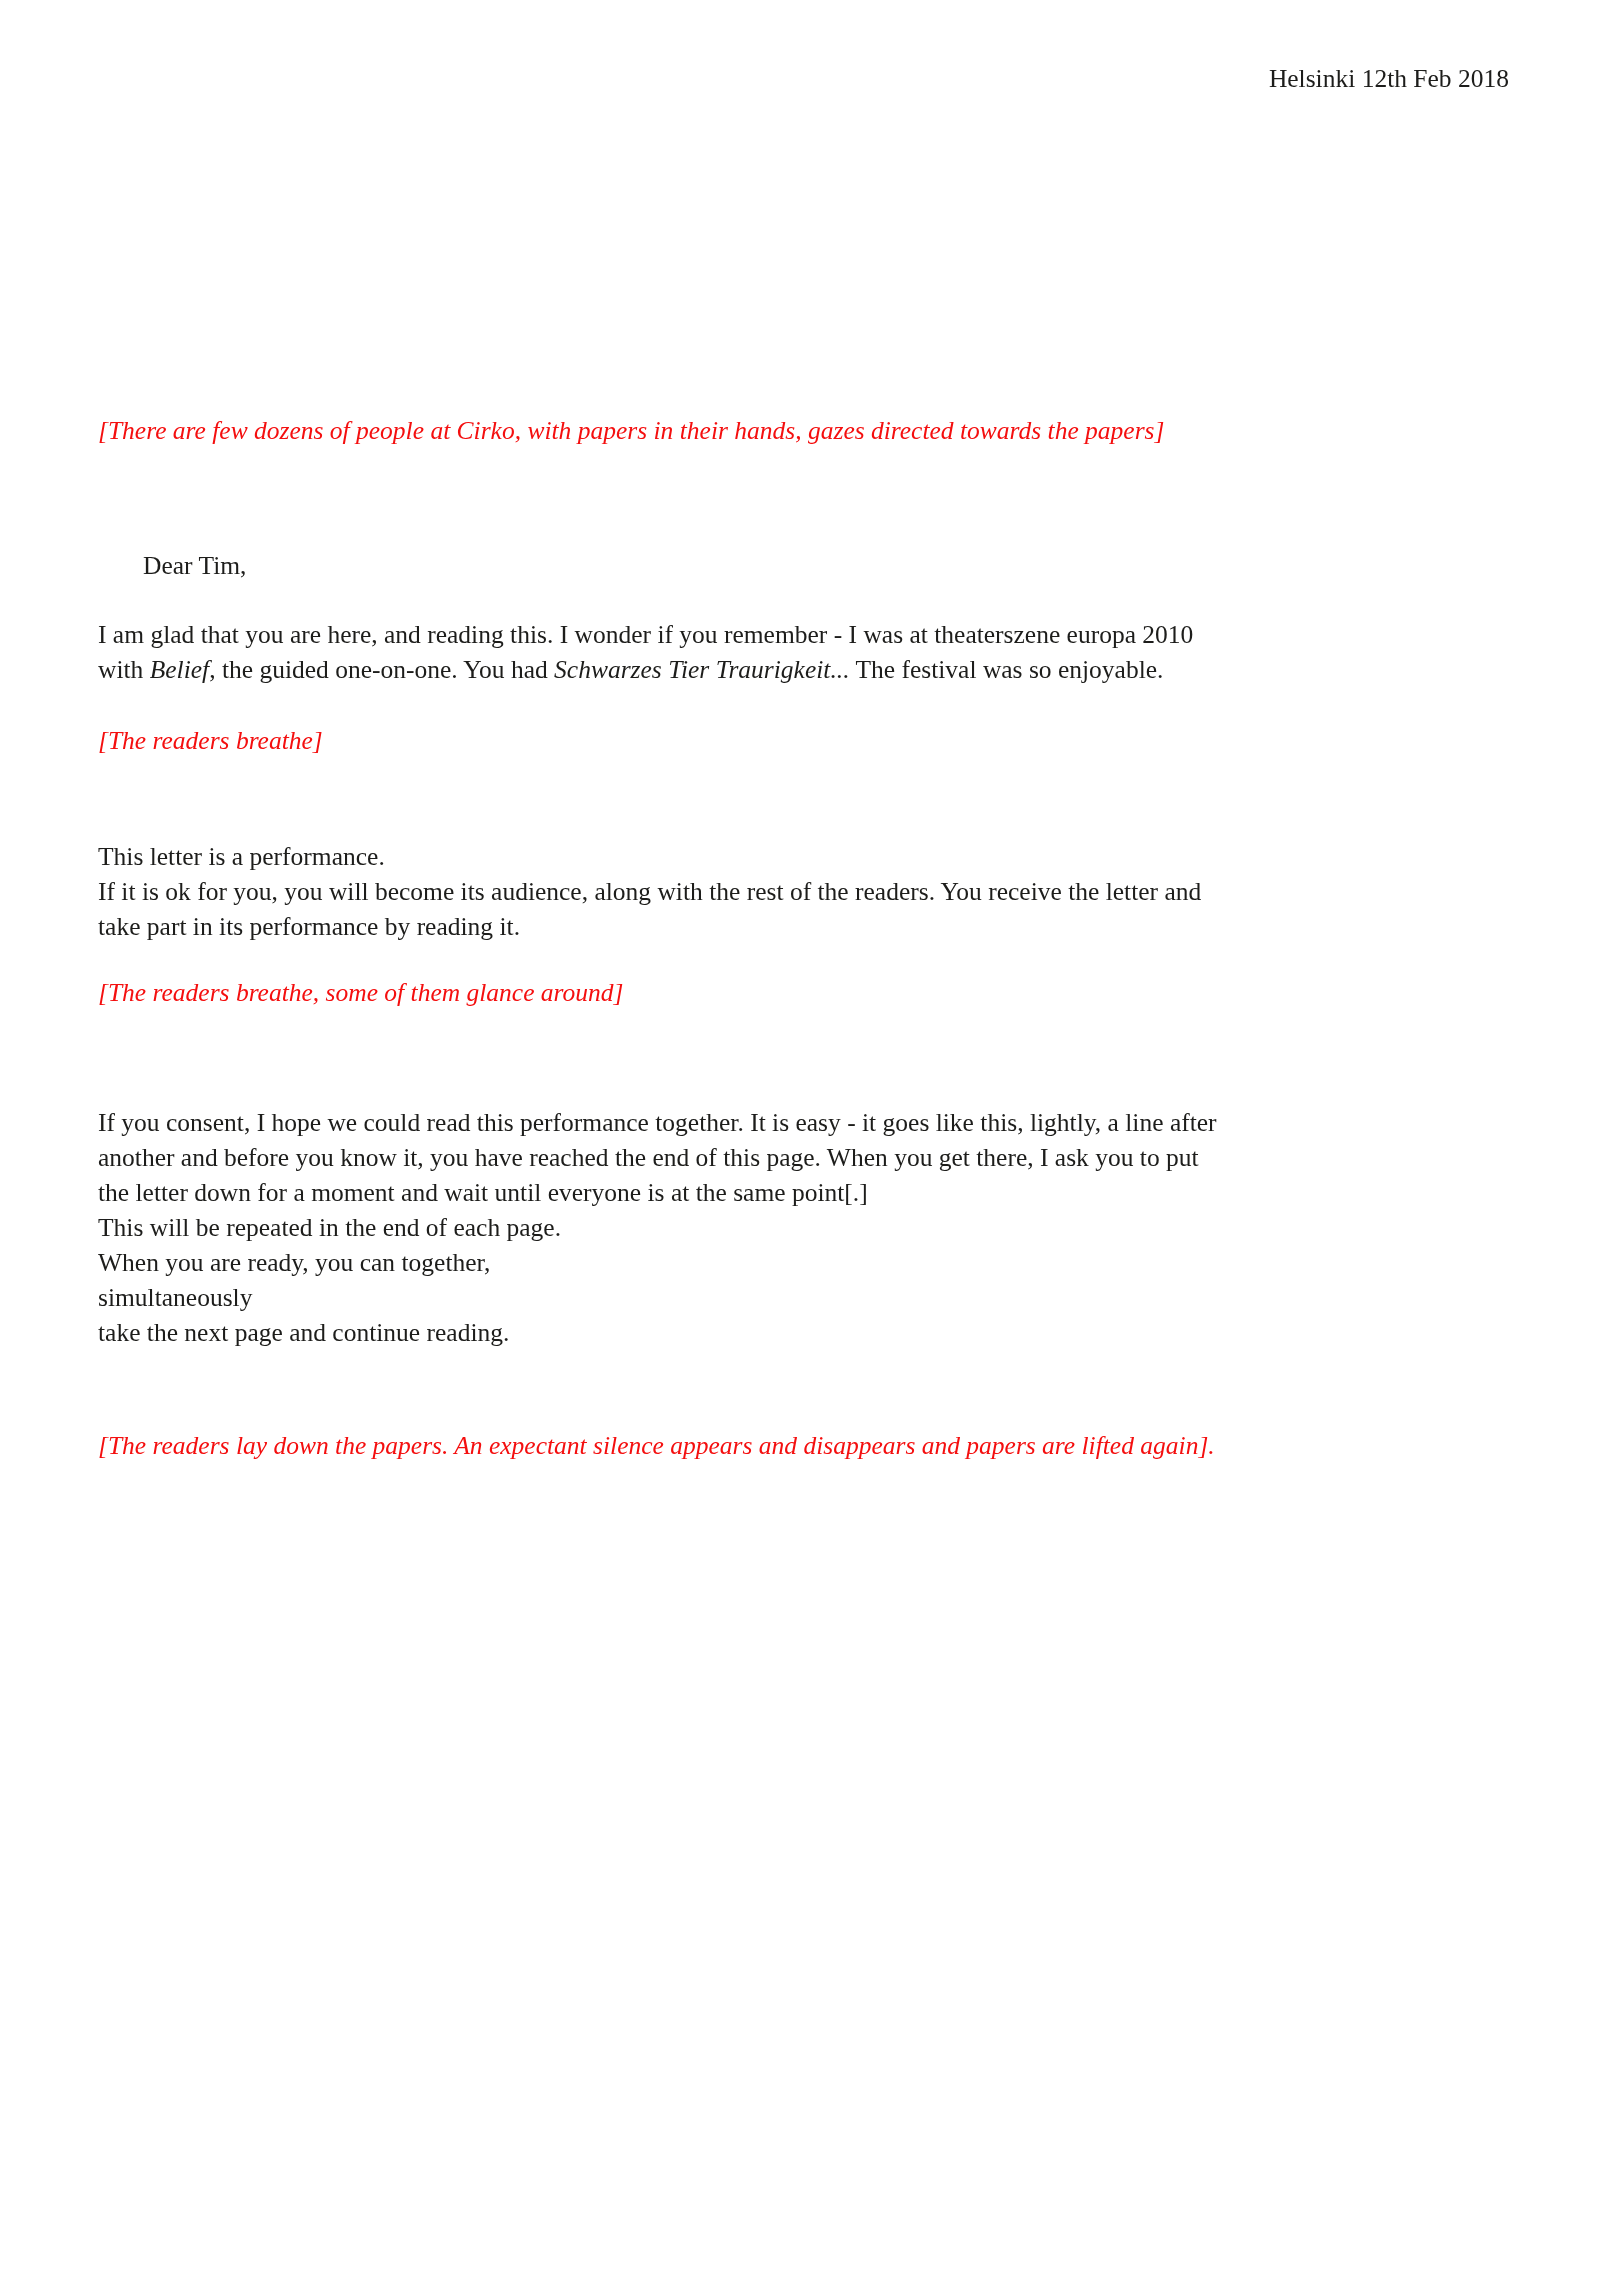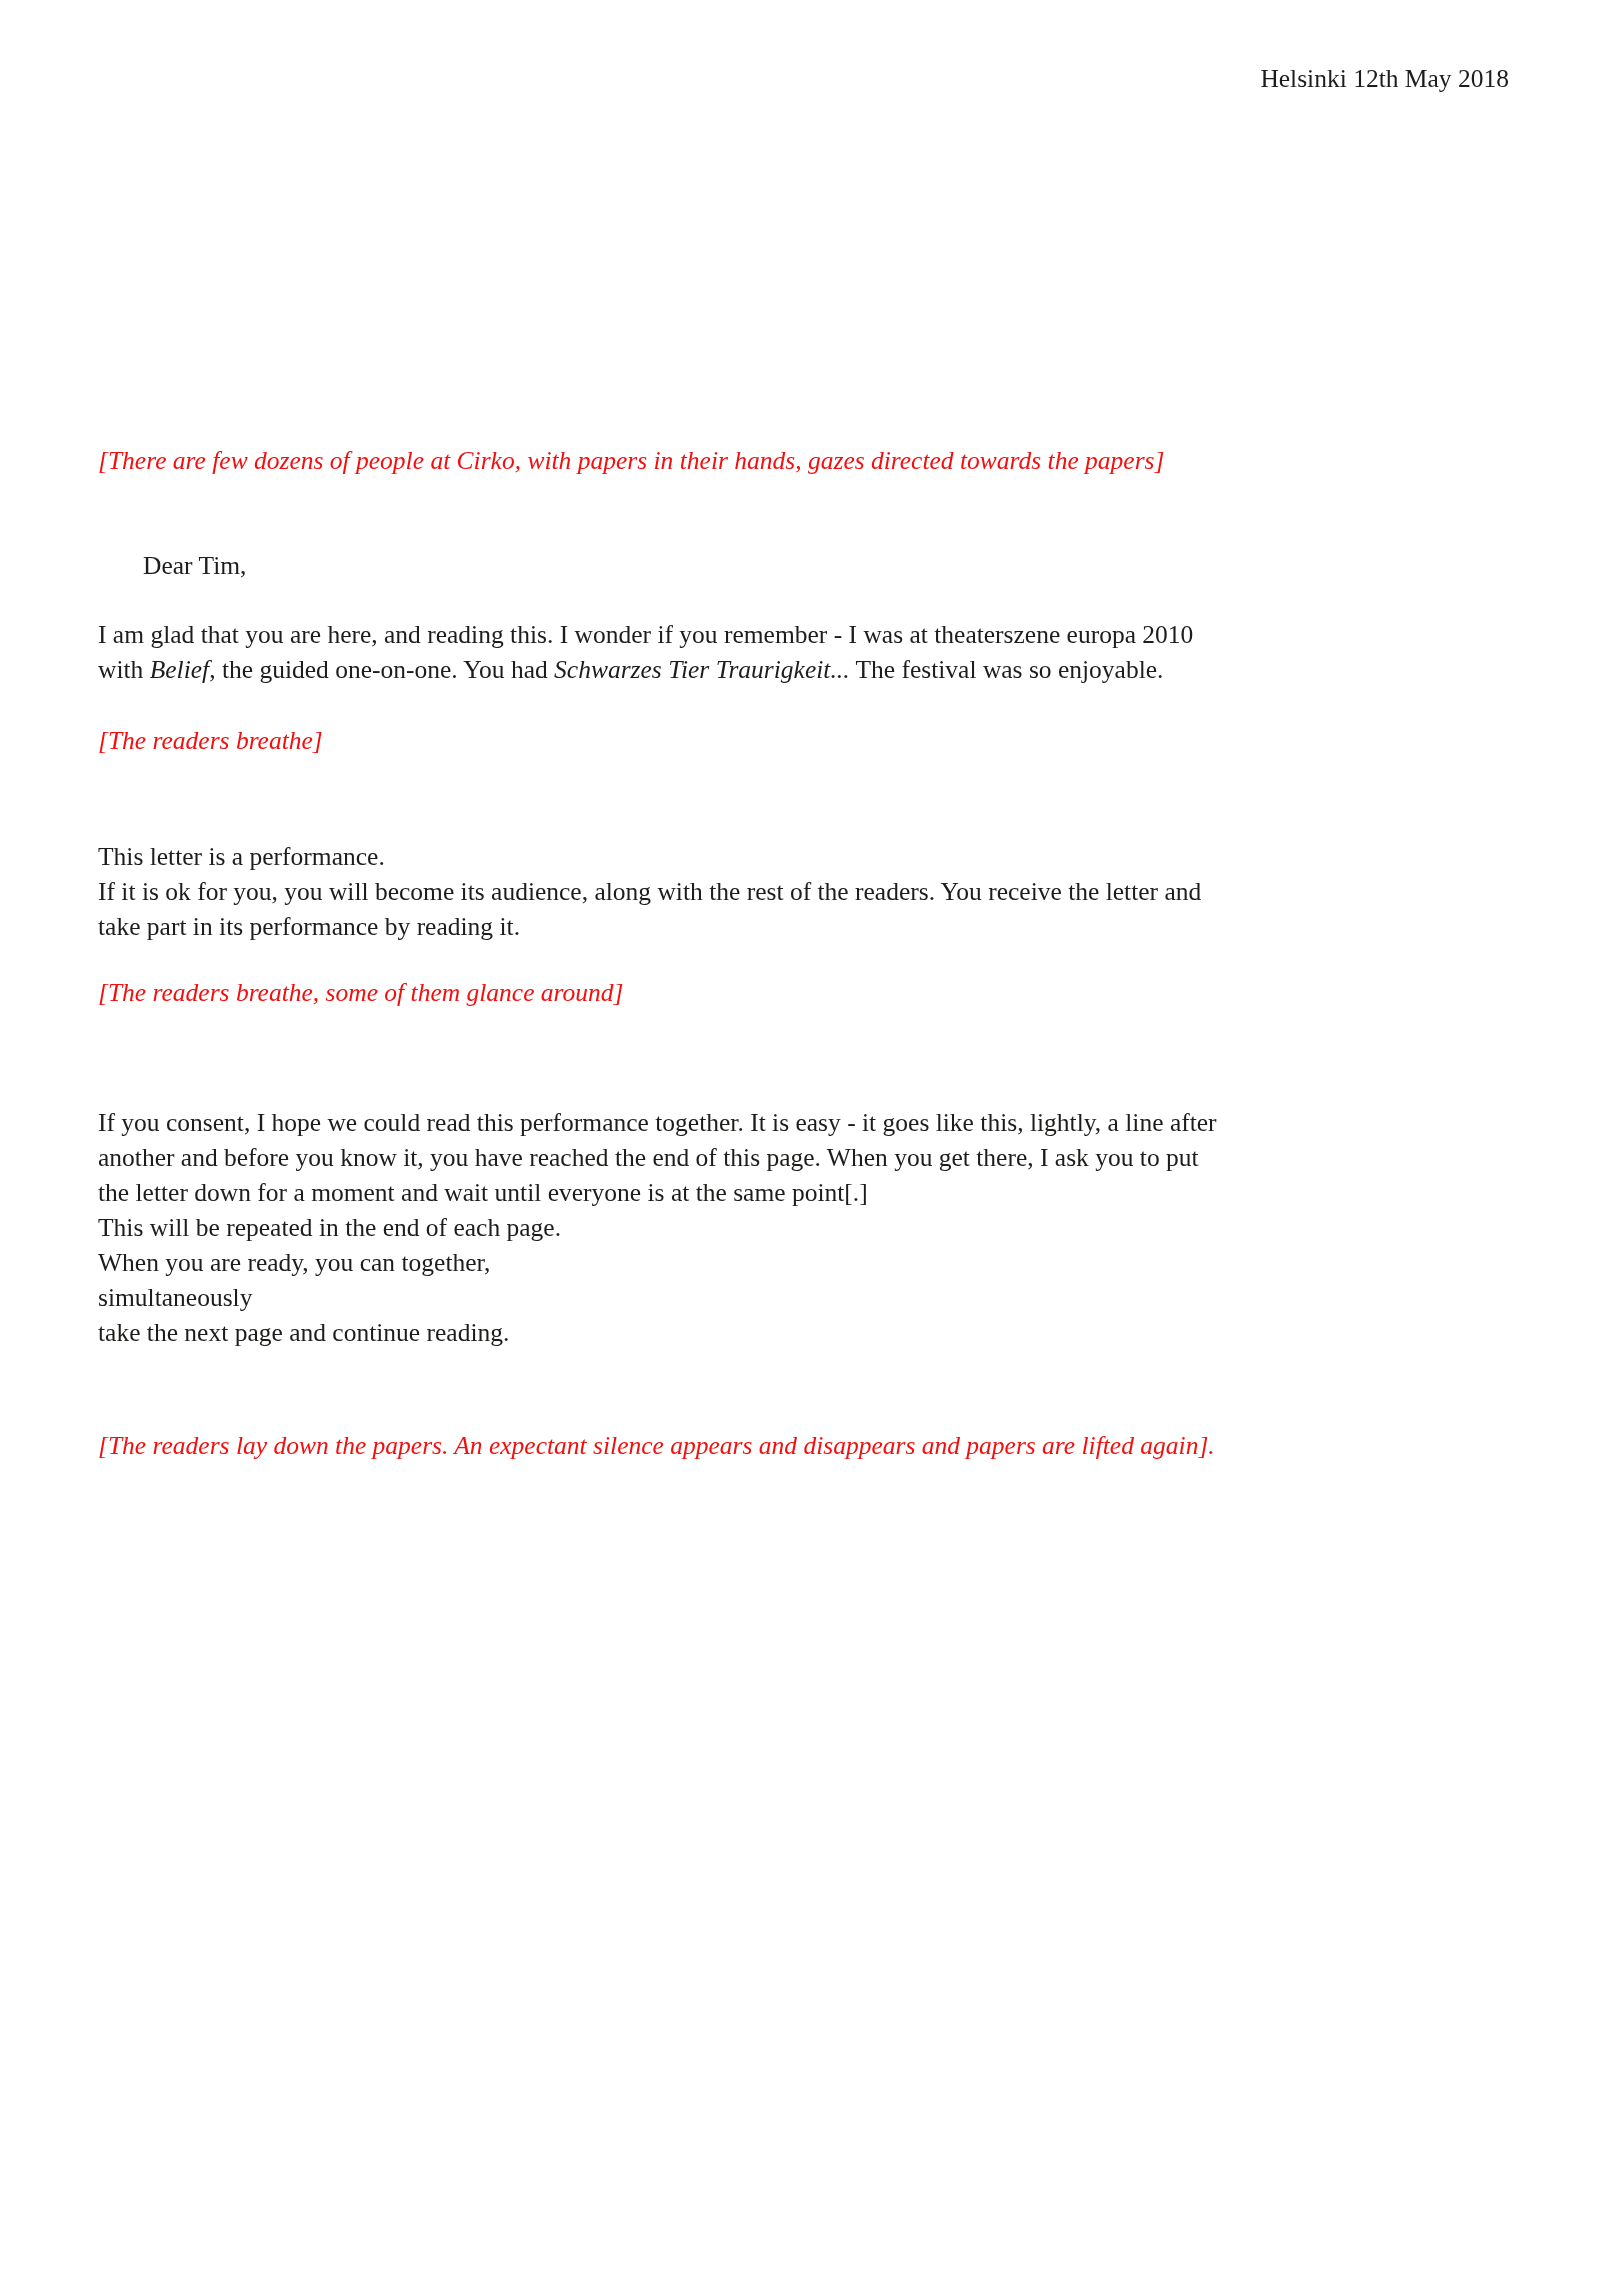--- a/index.html
+++ b/index.html
@@ -35,35 +35,35 @@
     width: auto;
     text-align: right;
   }
   .stage {
     color: #f40f0f;
     font-style: italic;
   }
   .italic {
     font-style: italic;
   }
-  .top-red1   { top: 443px; }
+  .top-red1   { top: 413px; }
   .top-salut  { top: 548px; margin-left: 45px; }
   .top-para1  { top: 617px; }
   .top-red2   { top: 723px; }
   .top-para2  { top: 811px; margin-top: 28px; }
   .top-red3   { top: 975px; }
   .top-para3  { top: 1105px; }
   .top-red4   { top: 1428px; }
 </style>
 </head>
 <body>
 
 <div class="page">
 
-  <div class="block date">Helsinki 12th May 2018</div>
+  <div class="block date">Helsinki 12th Feb 2018</div>
 
   <div class="block stage top-red1">[There are few dozens of people at Cirko, with papers in their hands, gazes directed towards the papers]</div>
 
   <div class="block top-salut">Dear Tim,</div>
 
   <div class="block top-para1"><span>I am glad that you are here, and reading this. I wonder if you remember - I was at theaterszene europa 2010</span><br><span>with </span><span class="italic">Belief</span><span>, the guided one-on-one. You had </span><span class="italic">Schwarzes Tier Traurigkeit...</span><span> The festival was so enjoyable.</span></div>
 
   <div class="block stage top-red2">[The readers breathe]</div>
 
   <div class="block multiline top-para2">This letter is a performance.

